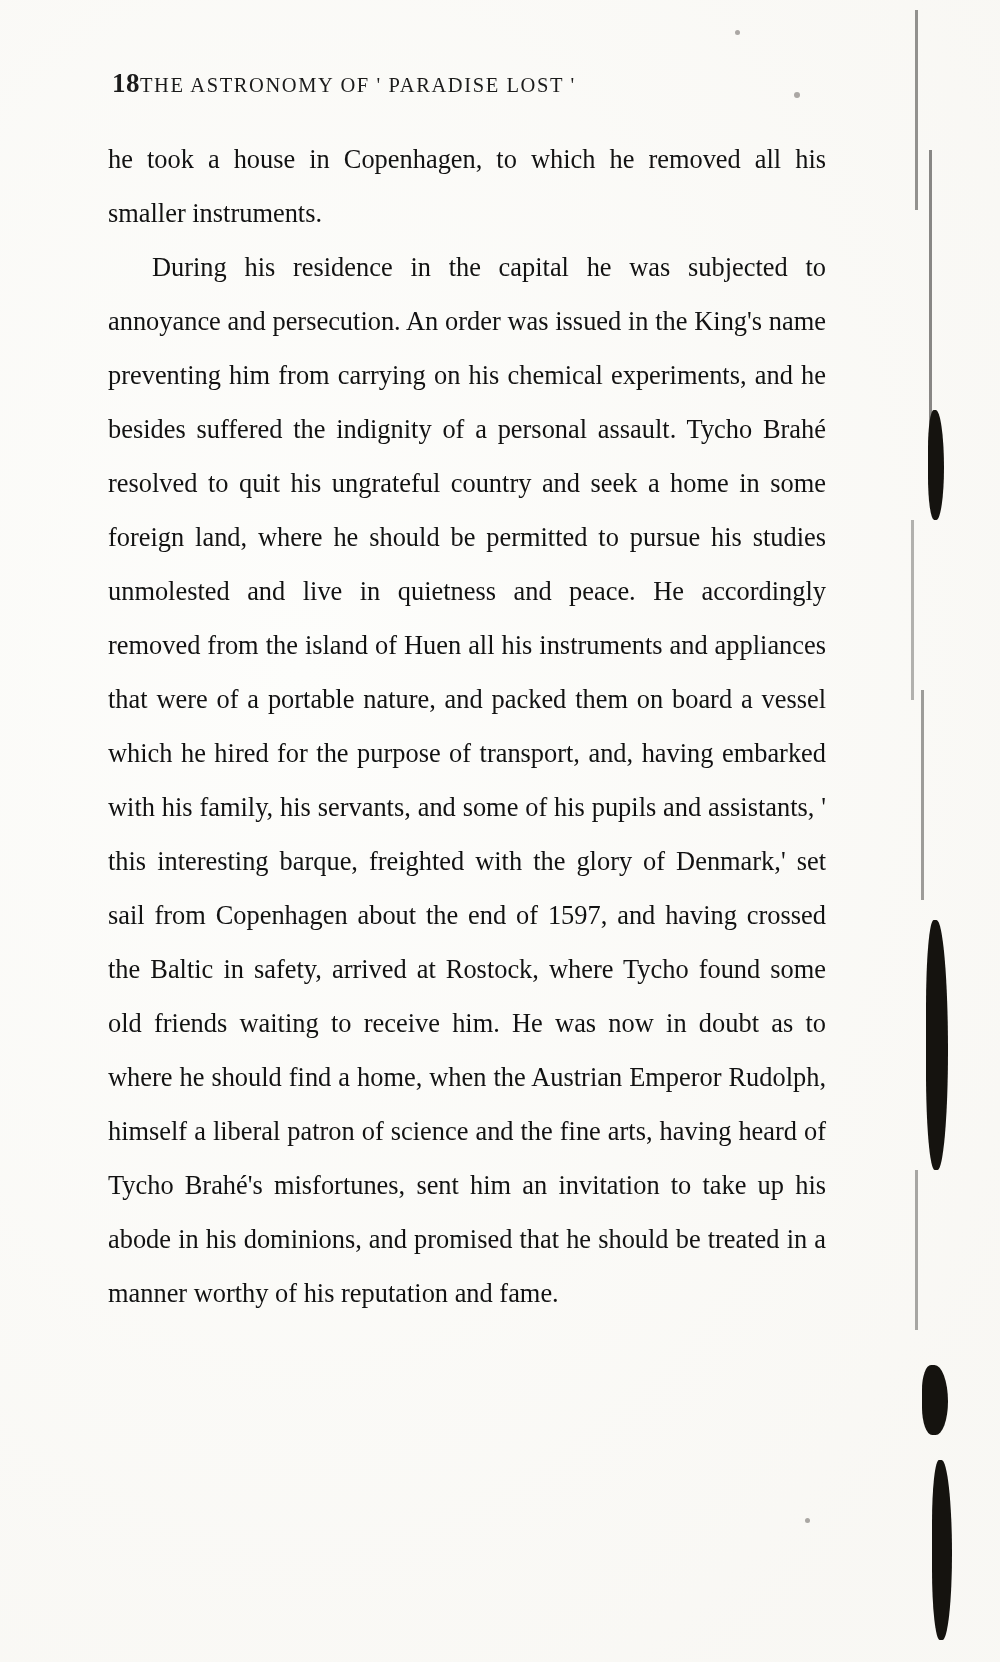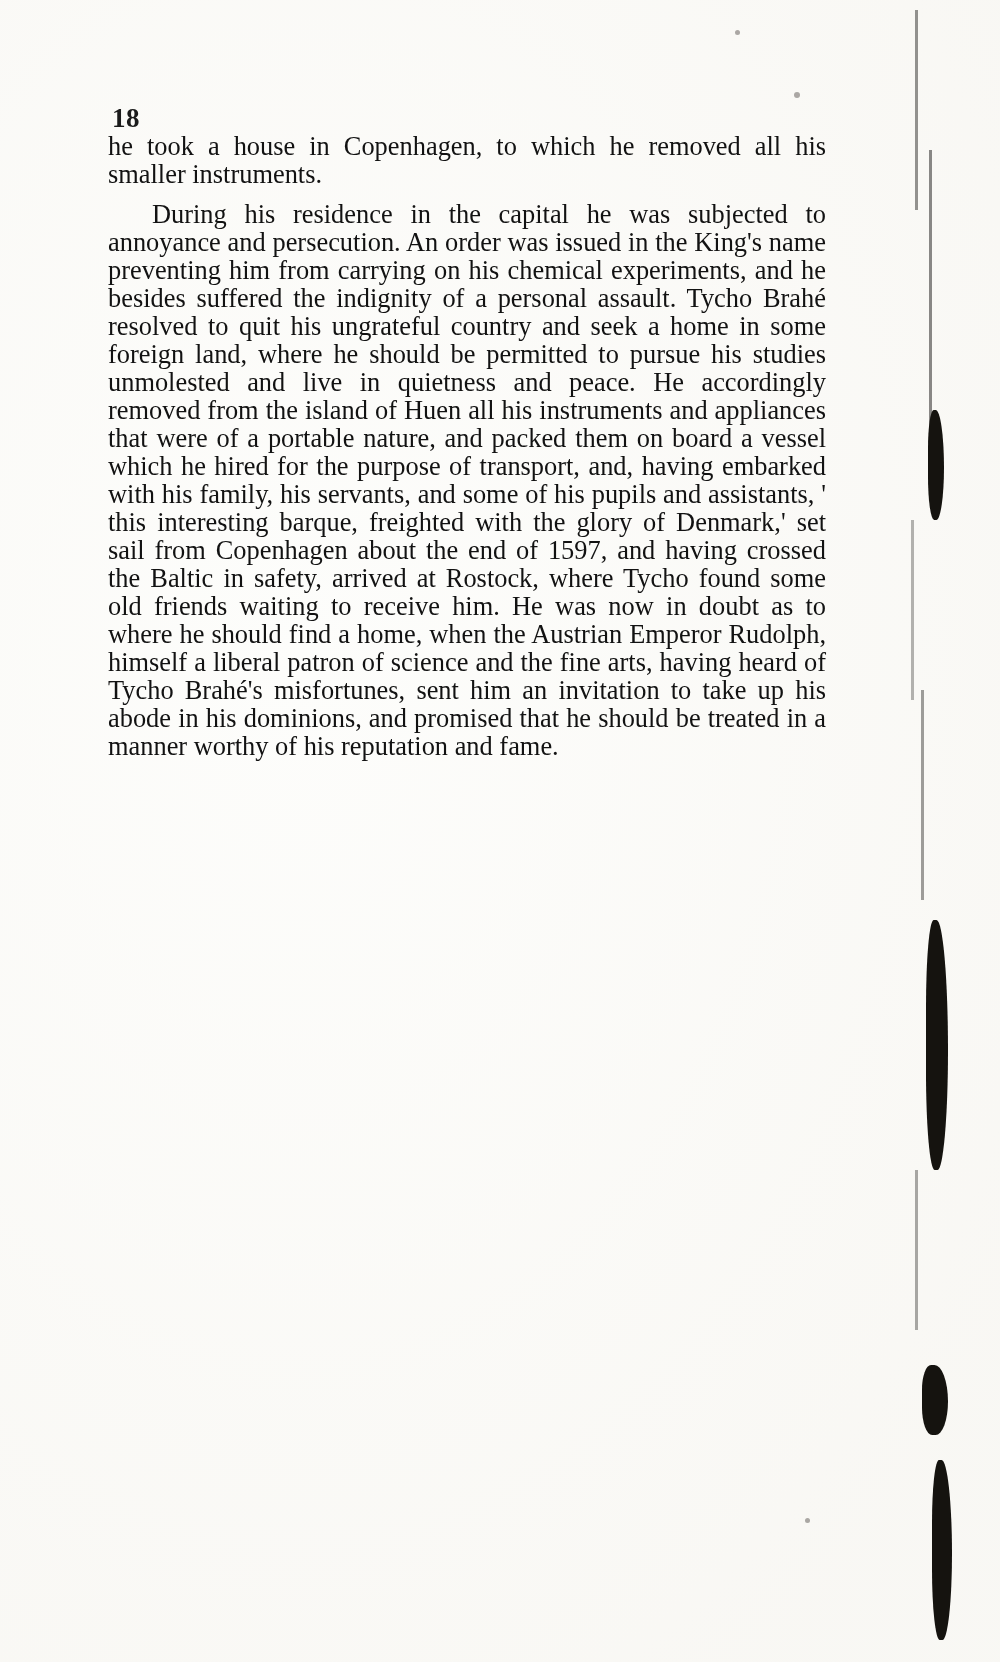--- a/index.html
+++ b/index.html
@@ -30,21 +30,20 @@
     pointer-events: none;
   }
 
   .header {
     position: absolute;
     top: 68px;
     left: 112px;
     right: 120px;
     display: flex;
     align-items: baseline;
-    margin-top: 35px;
   }
   .folio {
     font-size: 27px;
     font-weight: bold;
     color: #1b1b1b;
     letter-spacing: 0.5px;
   }
   .running-head {
     font-size: 20.5px;
     letter-spacing: 1.6px;
@@ -54,32 +53,32 @@
     white-space: nowrap;
   }
 
   .body-text {
     position: absolute;
     top: 132px;
     left: 108px;
     width: 718px;
     color: #121212;
     font-size: 26.4px;
-    line-height: 28px;
+    line-height: 54px;
     text-align: justify;
     text-justify: inter-word;
   }
   .body-text p {
     margin: 0;
   }
   .body-text p.indent {
     text-indent: 44px;
   }
   .body-text p + p {
-    margin-top: 12px;
+    margin-top: 0;
   }
 
   
   .scan-edge {
     position: absolute;
     top: 0;
     right: 0;
     width: 130px;
     height: 100%;
     pointer-events: none;
@@ -103,20 +102,21 @@
 </style>
 </head>
 <body>
 
 <div class="page">
 
   <div class="paper-tint"></div>
 
   <div class="header">
     <span class="folio">18</span>
+    <span class="running-head">THE ASTRONOMY OF ' PARADISE LOST '</span>
   </div>
 
   <div class="body-text">
     <p>he took a house in Copenhagen, to which he removed all his smaller instruments.</p>
     <p class="indent">During his residence in the capital he was subjected to annoyance and persecution. An order was issued in the King's name preventing him from carrying on his chemical experiments, and he besides suffered the indignity of a personal assault. Tycho Brahé resolved to quit his ungrateful country and seek a home in some foreign land, where he should be permitted to pursue his studies unmolested and live in quietness and peace. He accordingly removed from the island of Huen all his instruments and appliances that were of a portable nature, and packed them on board a vessel which he hired for the purpose of transport, and, having embarked with his family, his servants, and some of his pupils and assistants, ' this interesting barque, freighted with the glory of Denmark,' set sail from Copenhagen about the end of 1597, and having crossed the Baltic in safety, arrived at Rostock, where Tycho found some old friends waiting to receive him. He was now in doubt as to where he should find a home, when the Austrian Emperor Rudolph, himself a liberal patron of science and the fine arts, having heard of Tycho Brahé's misfortunes, sent him an invitation to take up his abode in his dominions, and promised that he should be treated in a manner worthy of his reputation and fame.</p>
   </div>
 
   <div class="scan-edge">
     <div class="edge-line" style="top:10px; right:82px; width:3px; height:200px; opacity:.5;"></div>
     <div class="edge-line" style="top:150px; right:68px; width:3px; height:330px; opacity:.55;"></div>

